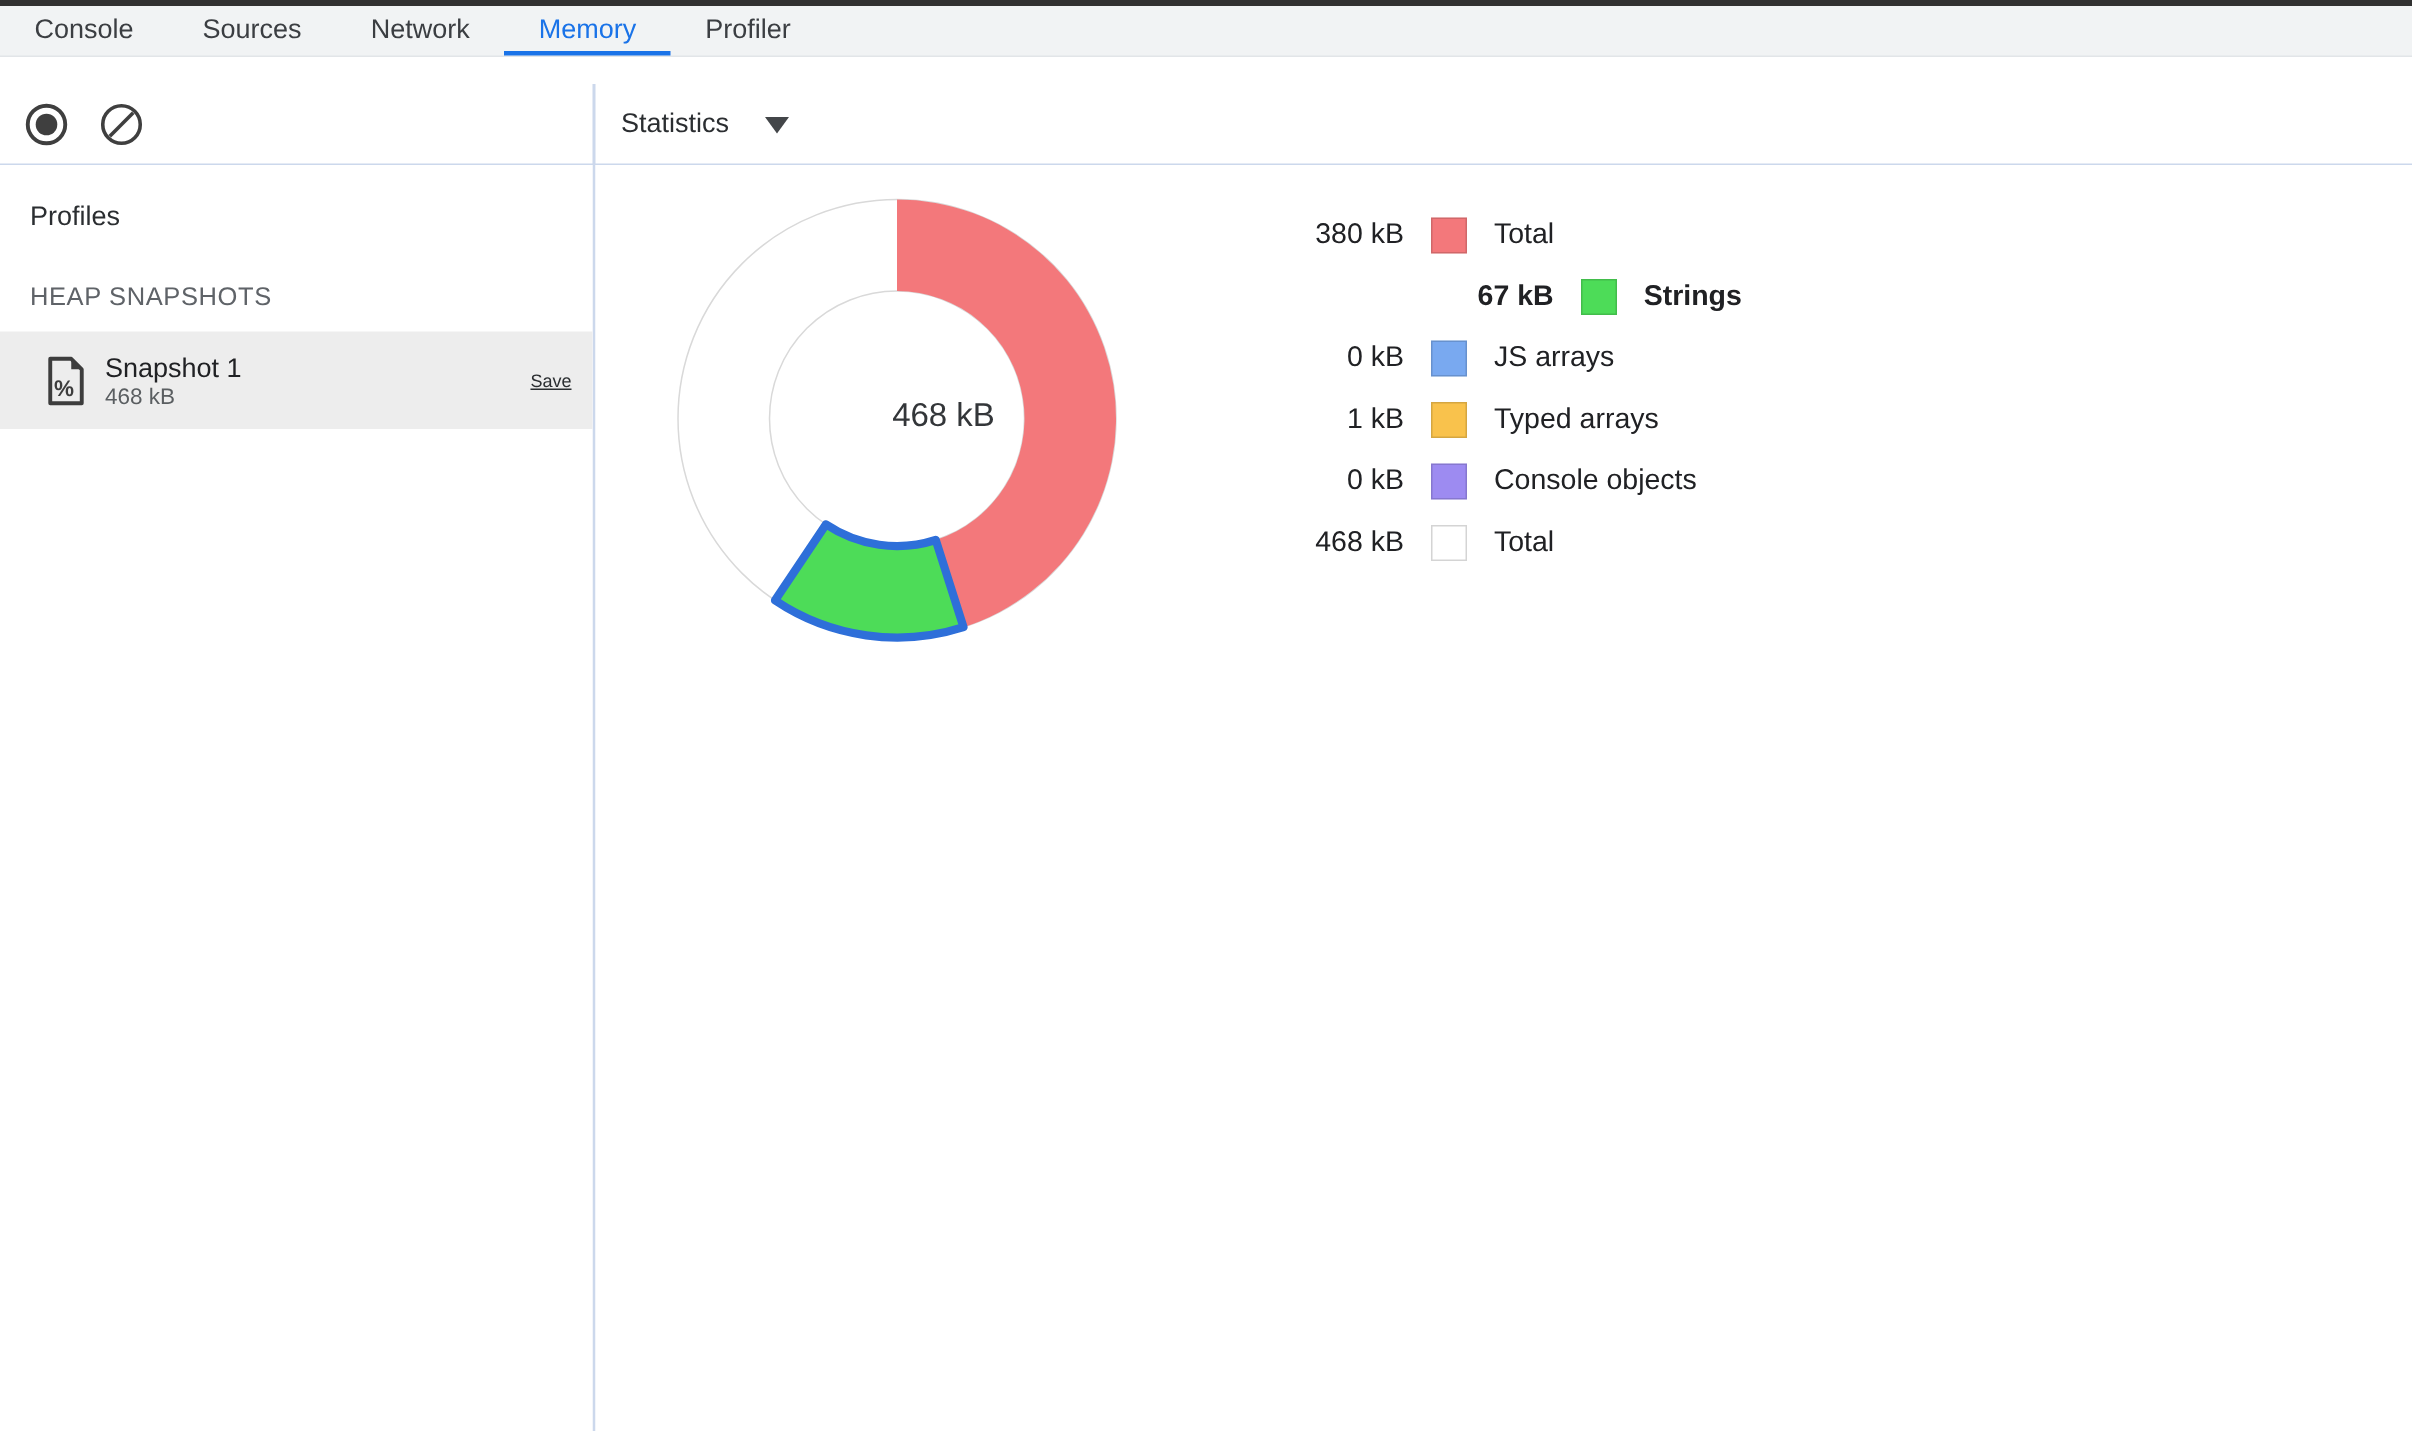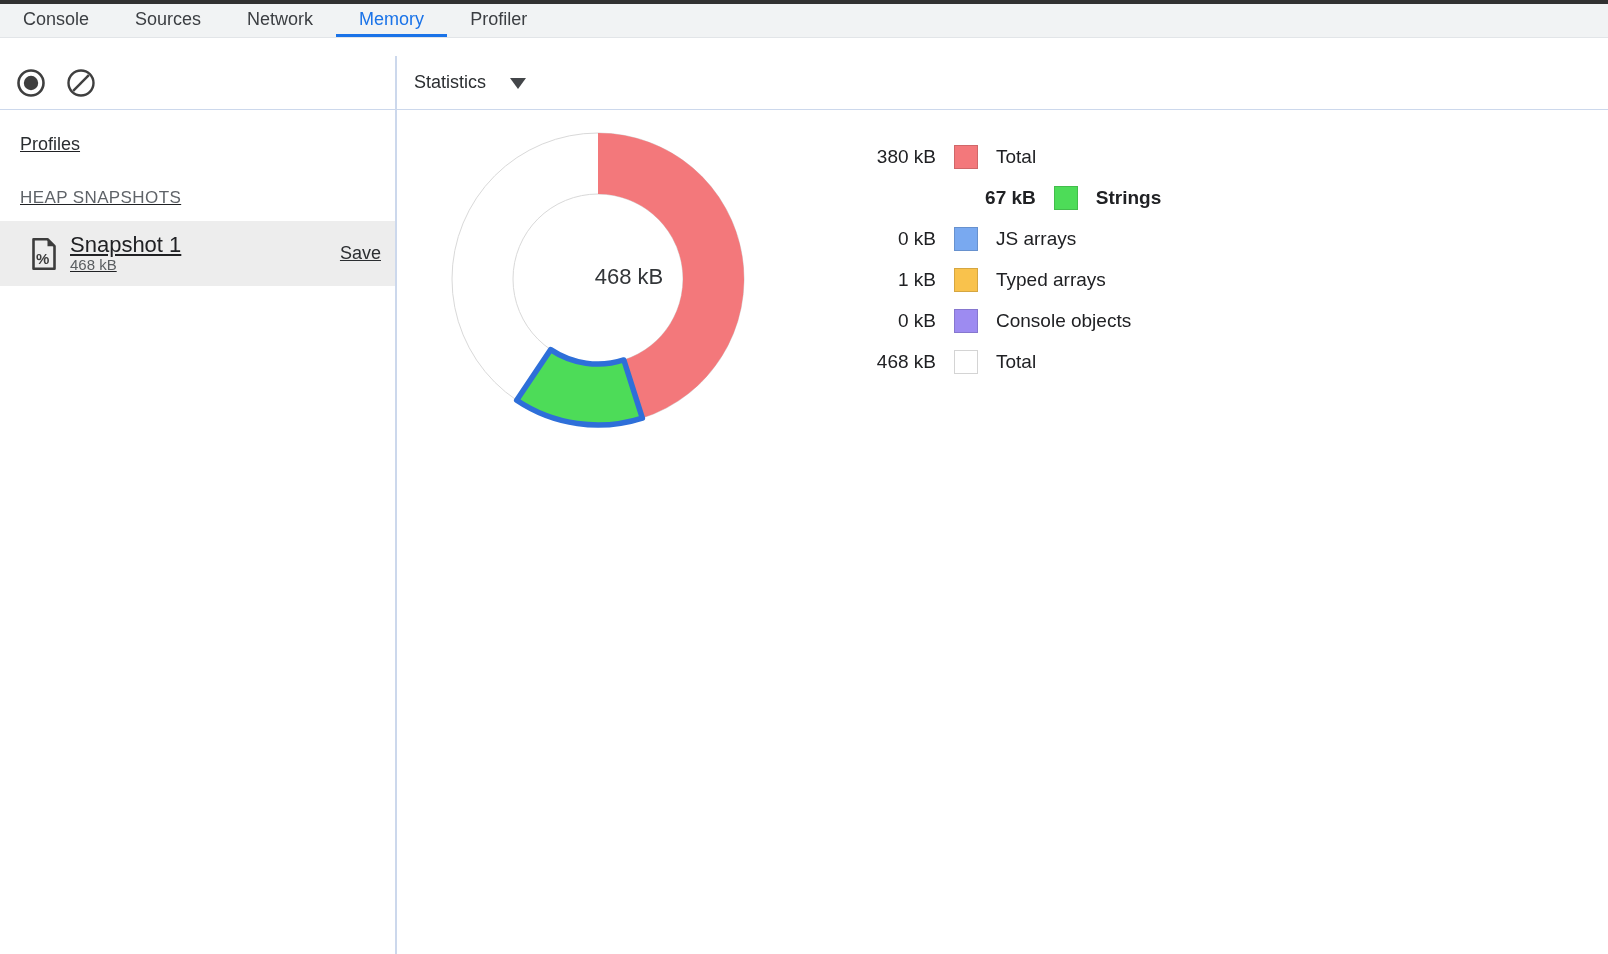--- a/index.html
+++ b/index.html
@@ -25,30 +25,30 @@
                   display:flex; align-items:center; gap:20px; padding-left:16px; }
   .tool-btn { width:30px; height:30px; display:flex; align-items:center; justify-content:center; }
   .toolbar-right { position:absolute; left:396px; top:0; right:0; height:100%;
                    display:flex; align-items:center; padding-left:10px; }
   .view-selector { display:flex; align-items:center; gap:24px; padding:4px 8px; font-size:18px; color:#2b2e31; }
   .dd-arrow { width:0; height:0; border-left:8px solid transparent; border-right:8px solid transparent;
               border-top:11px solid #434649; margin-top:2px; }
 
   
   .vdivider { position:absolute; left:395px; top:56px; bottom:0; width:1.5px; background:#ccd8ec; }
-  .sidebar { position:absolute; left:0; top:110px; width:395px; bottom:0; background:#fff;text-decoration:underline; }
+  .sidebar { position:absolute; left:0; top:110px; width:395px; bottom:0; background:#fff; }
   .sidebar-heading { margin:24px 0 0 20px; font-size:18px; color:#2b2e31; }
   .sidebar-section { margin:33px 0 0 20px; font-size:17px; color:#5f6368; letter-spacing:.4px; }
   .snapshot-item { margin-top:13px; height:65px; background:#ededed; display:flex;
                    align-items:center; padding:0 14px 0 30px; }
   .snapshot-icon { width:28px; height:34px; flex:0 0 auto; }
   .snapshot-text { margin-left:12px; flex:1 1 auto; }
-  .snapshot-title { font-size:22px; color:#202124; line-height:22px; }
+  .snapshot-title { font-size:18px; color:#202124; line-height:22px; }
   .snapshot-size { font-size:15px; color:#5a5e61; line-height:18px; }
-  .save-link { font-size:18px; color:#2b2e31; text-decoration:underline; cursor:pointer; }
+  .save-link { font-size:12px; color:#2b2e31; text-decoration:underline; cursor:pointer; }
 
   .main { position:absolute; left:397px; top:110px; right:0; bottom:0; background:#fff; }
   .chart-wrap { position:absolute; left:31px; top:-1px; width:340px; height:340px; }
   .center-label { position:absolute; left:121px; top:155px; width:160px; text-align:center;
                   font-size:22px; color:#333639; }
 
   .legend { position:absolute; left:464px; top:26px; width:400px; }
   .legend-row { height:41px; display:flex; align-items:center; font-size:19px; color:#202124; }
   .legend-row.hl { font-weight:bold;justify-content:center; }
   .legend-value { width:75px; text-align:right; }

